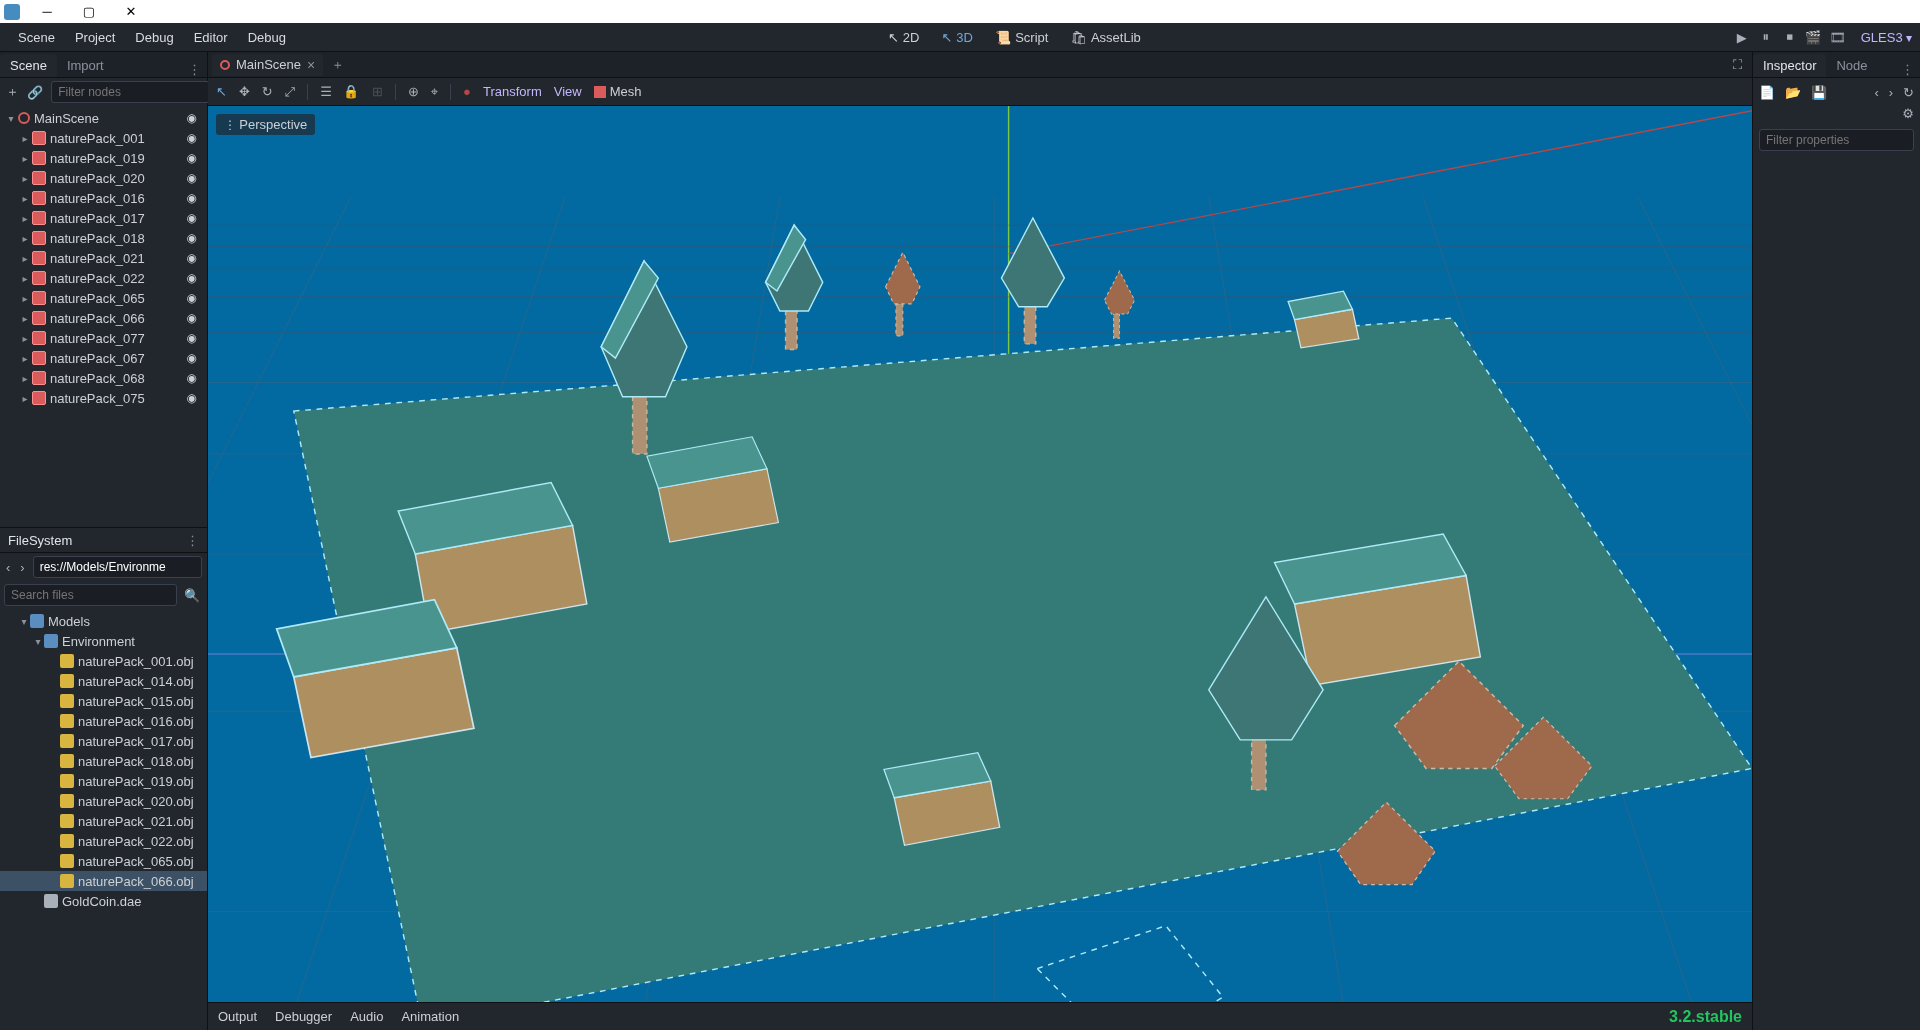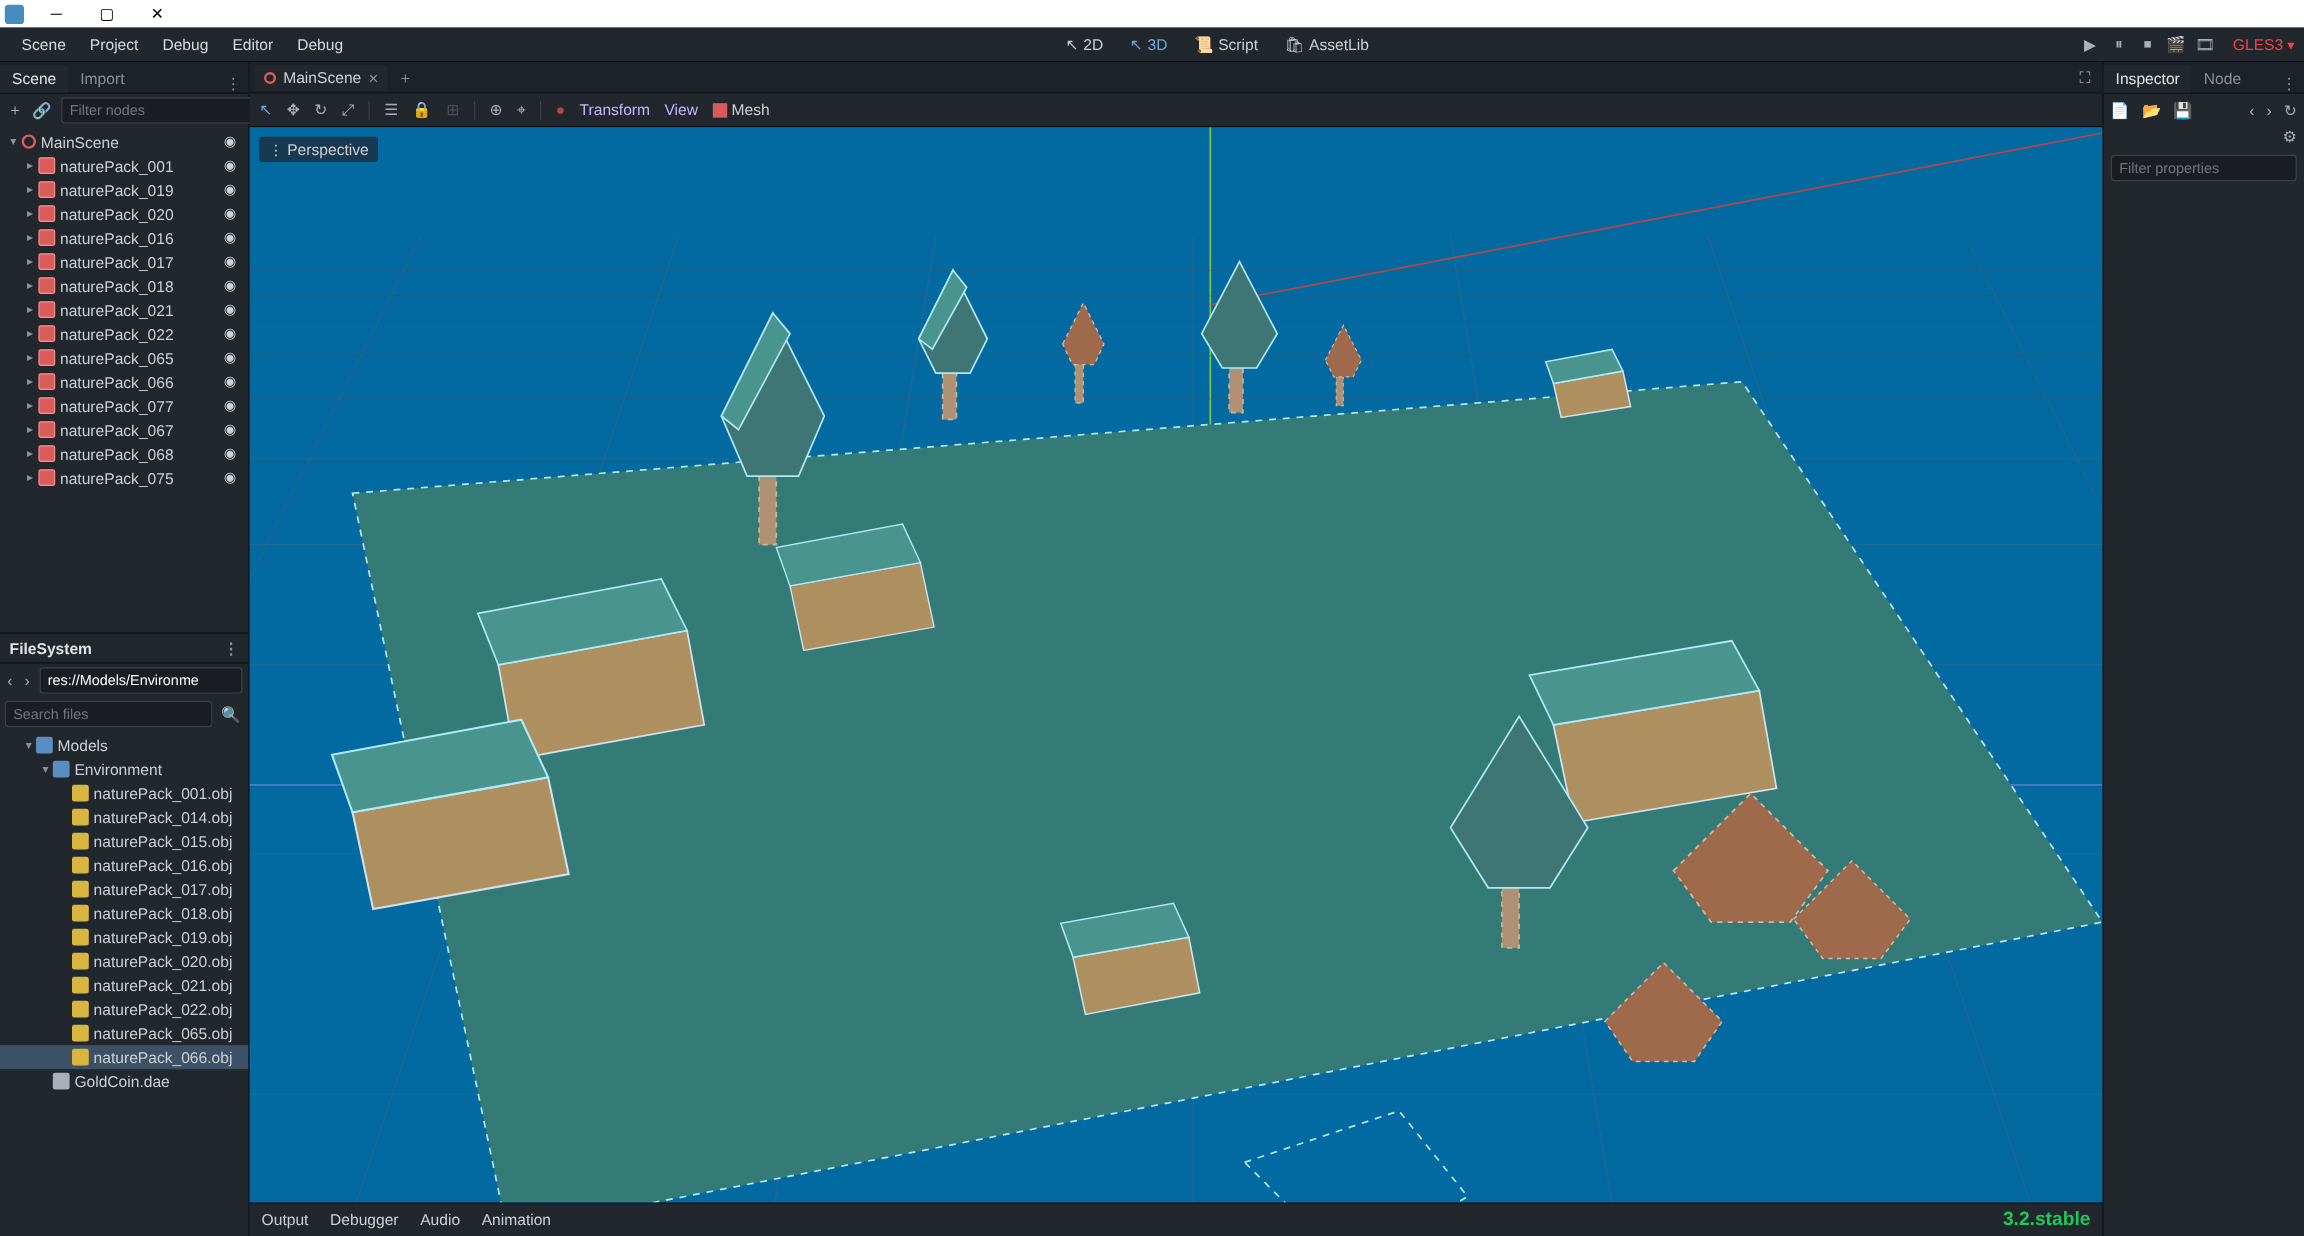--- a/index.html
+++ b/index.html
@@ -13,21 +13,21 @@
 
 
 .menubar { height:29px; background:#22262d; border-bottom:1px solid #0e1013; display:flex; align-items:center; padding:0 8px; }
 .menubar .menu-item { padding:0 10px; color:#d8dbdf; cursor:pointer; }
 .menubar .spacer { flex:1; }
 .menubar .ctr { display:flex; gap:2px; }
 .menubar .ctr .btn { padding:0 10px; display:flex; align-items:center; gap:4px; cursor:pointer; }
 .menubar .ctr .btn.active { color:#6fa8dc; }
 .menubar .right { display:flex; align-items:center; gap:6px; }
 .menubar .right .icon { width:18px; height:18px; display:flex; align-items:center; justify-content:center; cursor:pointer; color:#a9b0ba; }
-.menubar .gles { color:#ef4444; margin-left:8px; cursor:pointer; font-size:12px; }
+.menubar .gles { color:#c4b5fd; margin-left:8px; cursor:pointer; font-size:12px; }
 
 
 .main { display:flex; height:calc(1030px - 23px - 29px); }
 .col-left { width:208px; background:#22262d; display:flex; flex-direction:column; border-right:1px solid #0e1013; }
 .col-mid { flex:1; display:flex; flex-direction:column; min-width:0; }
 .col-right { width:168px; background:#22262d; display:flex; flex-direction:column; border-left:1px solid #0e1013; }
 
 
 .panel-tabs { height:26px; display:flex; align-items:end; background:#1d2229; border-bottom:1px solid #0e1013; }
 .panel-tabs .tab { padding:4px 10px; color:#8b929c; cursor:pointer; }
@@ -54,21 +54,21 @@
 .fs-header input { flex:1; background:#1a1e24; border:1px solid #3a414c; border-radius:3px; color:#ffffff; padding:3px 6px; font-size:12px; }
 .fs-tree { flex:1; overflow:auto; padding:2px 0; }
 .fs-row { display:flex; align-items:center; height:20px; cursor:pointer; }
 .fs-row.sel { background:#3c5166; }
 .fs-row .chev { width:12px; color:#8b929c; font-size:10px; text-align:center; }
 .fs-row .fi { width:14px; height:14px; margin-right:4px; }
 .fs-row .fi.folder { background:#5a8dc0; border-radius:2px; }
 .fs-row .fi.obj { background:#d8b53e; border-radius:2px; }
 .fs-row .fi.dae { background:#a9b0ba; border-radius:2px; }
 .flvl0 { padding-left:18px; } .flvl1 { padding-left:32px; } .flvl2 { padding-left:48px; }
-.panel-title { height:26px; display:flex; align-items:center; padding:0 8px; color:#e1e4e8; border-bottom:1px solid #0e1013; border-top:1px solid #0e1013;font-weight:bold; }
+.panel-title { height:26px; display:flex; align-items:center; padding:0 8px; color:#e1e4e8; border-bottom:1px solid #0e1013; border-top:1px solid #0e1013; }
 .panel-title .dots { margin-left:auto; color:#8b929c; }
 
 
 .scene-tabs { height:26px; background:#1d2229; display:flex; align-items:center; padding:0 4px; border-bottom:1px solid #0e1013; }
 .scene-tabs .stab { background:#22262d; padding:3px 8px; border-top-left-radius:3px; border-top-right-radius:3px; display:flex; align-items:center; gap:6px; cursor:pointer; }
 .scene-tabs .stab .ci { width:10px; height:10px; border:2px solid #da5b5b; border-radius:50%; }
 .scene-tabs .close { color:#8b929c; font-size:14px; cursor:pointer; }
 .scene-tabs .add { margin-left:8px; color:#8b929c; cursor:pointer; }
 .scene-tabs .fs { margin-left:auto; color:#a9b0ba; cursor:pointer; padding:0 6px; }
 

